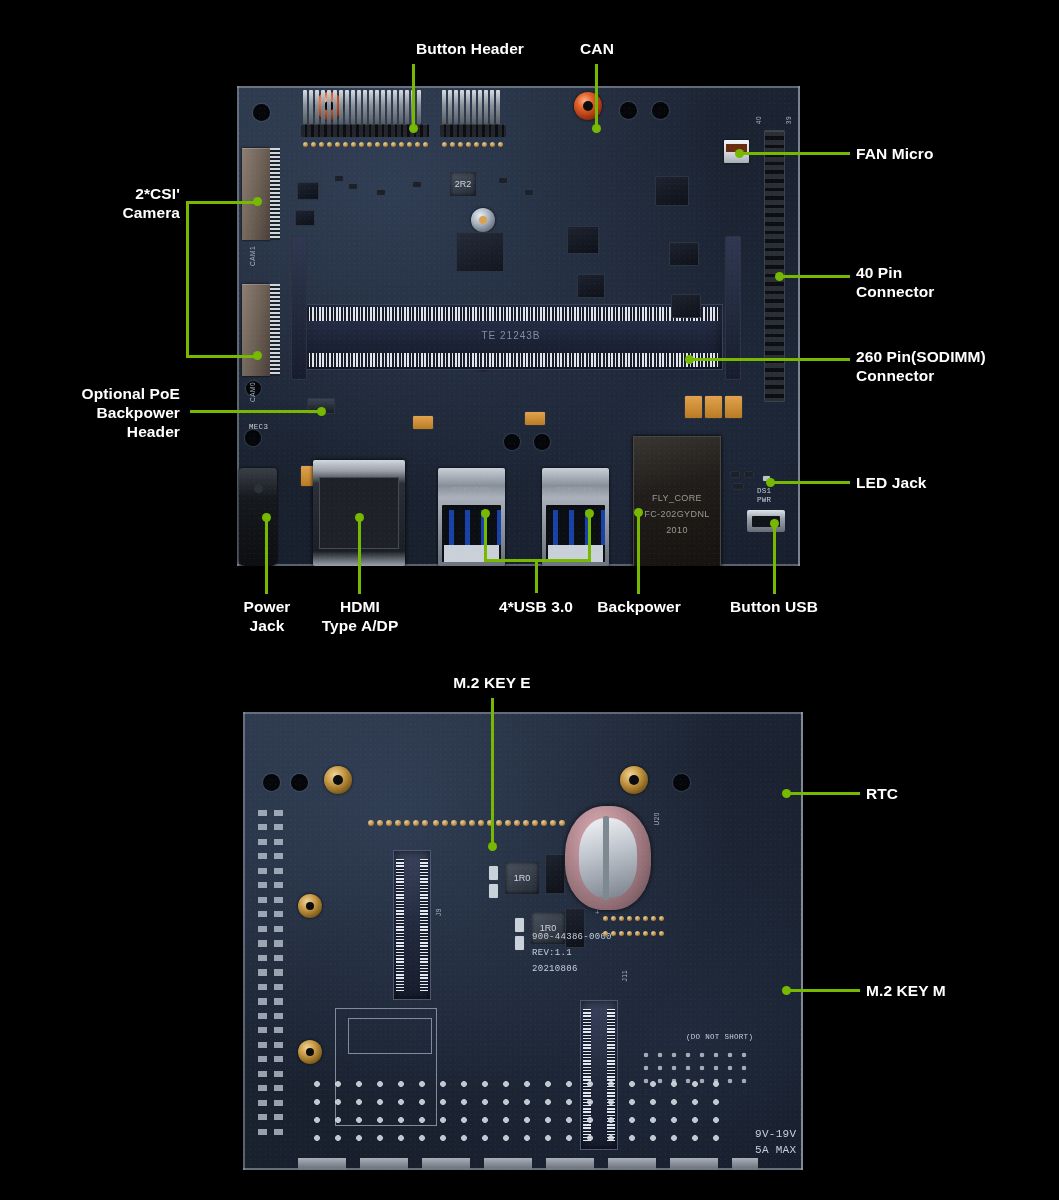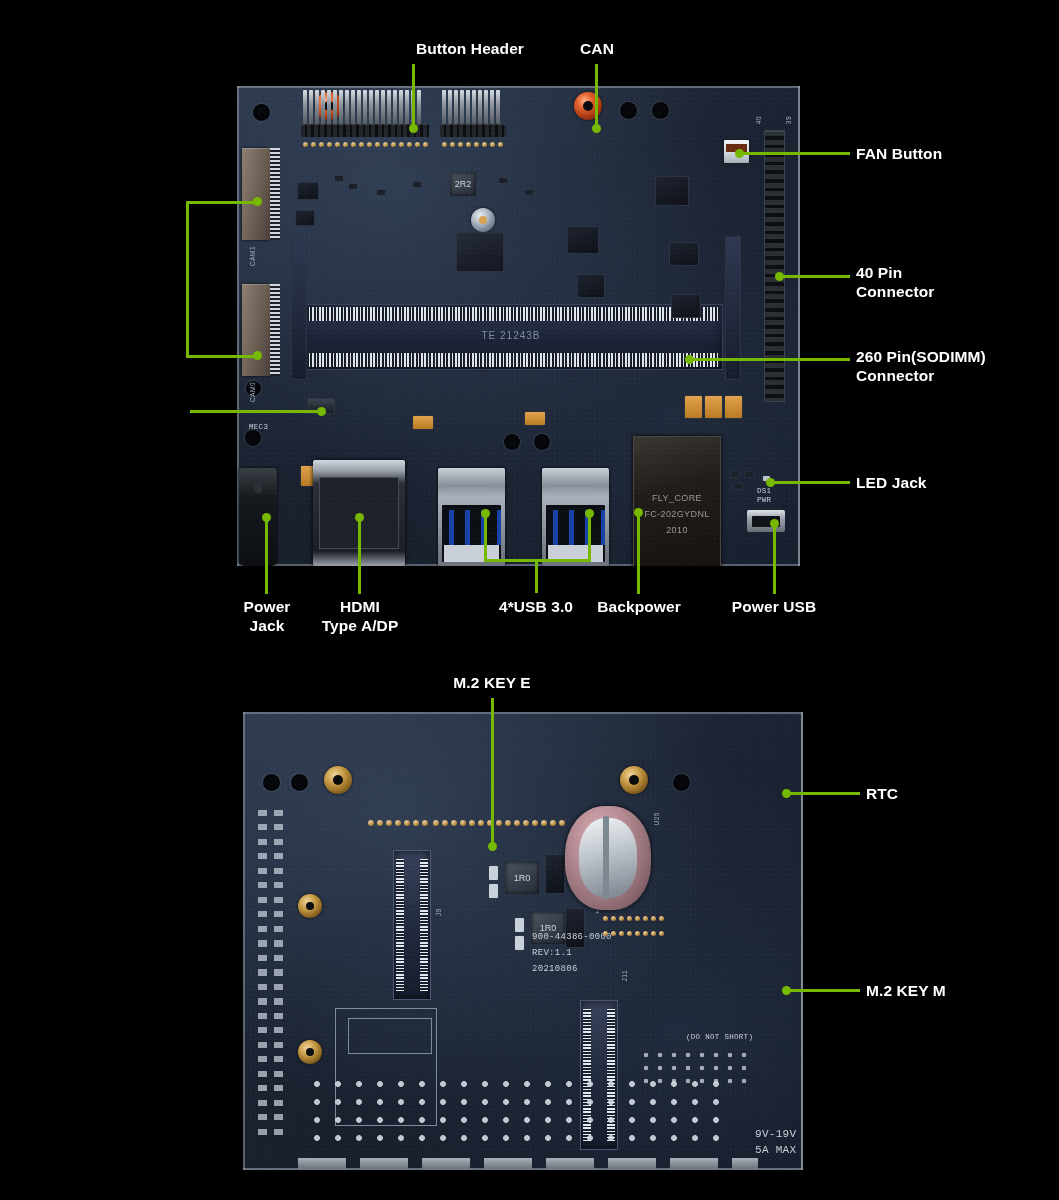--- a/index.html
+++ b/index.html
@@ -334,41 +334,46 @@
   </div>
 
   <div class="callout c" style="left:324px;top:40px;width:200px;text-align:right;">Button Header</div>
   <div class="lead v" style="left:412px;top:64px;height:64px;"></div>
   <div class="dot" style="left:409px;top:124px;"></div>
 
   <div class="callout c" style="left:537px;top:40px;width:120px;">CAN</div>
   <div class="lead v" style="left:595px;top:64px;height:64px;"></div>
   <div class="dot" style="left:592px;top:124px;"></div>
 
-  <div class="callout" style="left:856px;top:145px;width:180px;">FAN Button</div>
+  <div class="callout" style="left:856px;top:145px;width:180px;">FAN Micro</div>
   <div class="lead h" style="left:740px;top:152px;width:110px;"></div>
   <div class="dot" style="left:735px;top:149px;"></div>
 
+  <div class="callout r" style="left:0px;top:185px;width:180px;">2*CSI'
+Camera</div>
   <div class="lead h" style="left:188px;top:201px;width:70px;"></div>
   <div class="lead v" style="left:186px;top:201px;height:156px;"></div>
   <div class="lead h" style="left:186px;top:355px;width:72px;"></div>
   <div class="dot" style="left:253px;top:197px;"></div>
   <div class="dot" style="left:253px;top:351px;"></div>
 
   <div class="callout" style="left:856px;top:264px;width:190px;">40 Pin
 Connector</div>
   <div class="lead h" style="left:800px;top:275px;width:50px;"></div>
   <div class="dot" style="left:775px;top:272px;"></div>
   <div class="lead h" style="left:779px;top:275px;width:24px;"></div>
 
   <div class="callout" style="left:856px;top:348px;width:230px;">260 Pin(SODIMM)
 Connector</div>
   <div class="lead h" style="left:690px;top:358px;width:160px;"></div>
   <div class="dot" style="left:685px;top:355px;"></div>
 
+  <div class="callout r" style="left:0px;top:385px;width:180px;">Optional PoE
+Backpower
+Header</div>
   <div class="lead h" style="left:190px;top:410px;width:132px;"></div>
   <div class="dot" style="left:317px;top:407px;"></div>
 
   <div class="callout" style="left:856px;top:474px;width:180px;">LED Jack</div>
   <div class="lead h" style="left:772px;top:481px;width:78px;"></div>
   <div class="dot" style="left:766px;top:478px;"></div>
 
   <div class="callout c" style="left:205px;top:598px;width:124px;">Power
 Jack</div>
   <div class="lead v" style="left:265px;top:518px;height:76px;"></div>
@@ -384,21 +389,21 @@
   <div class="lead v" style="left:588px;top:513px;height:48px;"></div>
   <div class="lead h" style="left:484px;top:559px;width:107px;"></div>
   <div class="lead v" style="left:535px;top:559px;height:34px;"></div>
   <div class="dot" style="left:481px;top:509px;"></div>
   <div class="dot" style="left:585px;top:509px;"></div>
 
   <div class="callout c" style="left:572px;top:598px;width:134px;">Backpower</div>
   <div class="lead v" style="left:637px;top:512px;height:82px;"></div>
   <div class="dot" style="left:634px;top:508px;"></div>
 
-  <div class="callout c" style="left:710px;top:598px;width:128px;">Power USB</div>
+  <div class="callout c" style="left:710px;top:598px;width:128px;">Button USB</div>
   <div class="lead v" style="left:773px;top:524px;height:70px;"></div>
   <div class="dot" style="left:770px;top:519px;"></div>
 
   <div class="board" style="left:243px;top:712px;width:560px;height:458px;">
 
     <div class="edge" style="left:0;top:0;width:100%;height:2px;opacity:.5;"></div>
     <div class="edge" style="right:0;top:0;width:2px;height:100%;opacity:.8;"></div>
     <div class="edge" style="left:0;top:0;width:2px;height:100%;opacity:.5;"></div>
     <div class="edge" style="left:0;bottom:0;width:100%;height:2px;opacity:.6;"></div>
 

